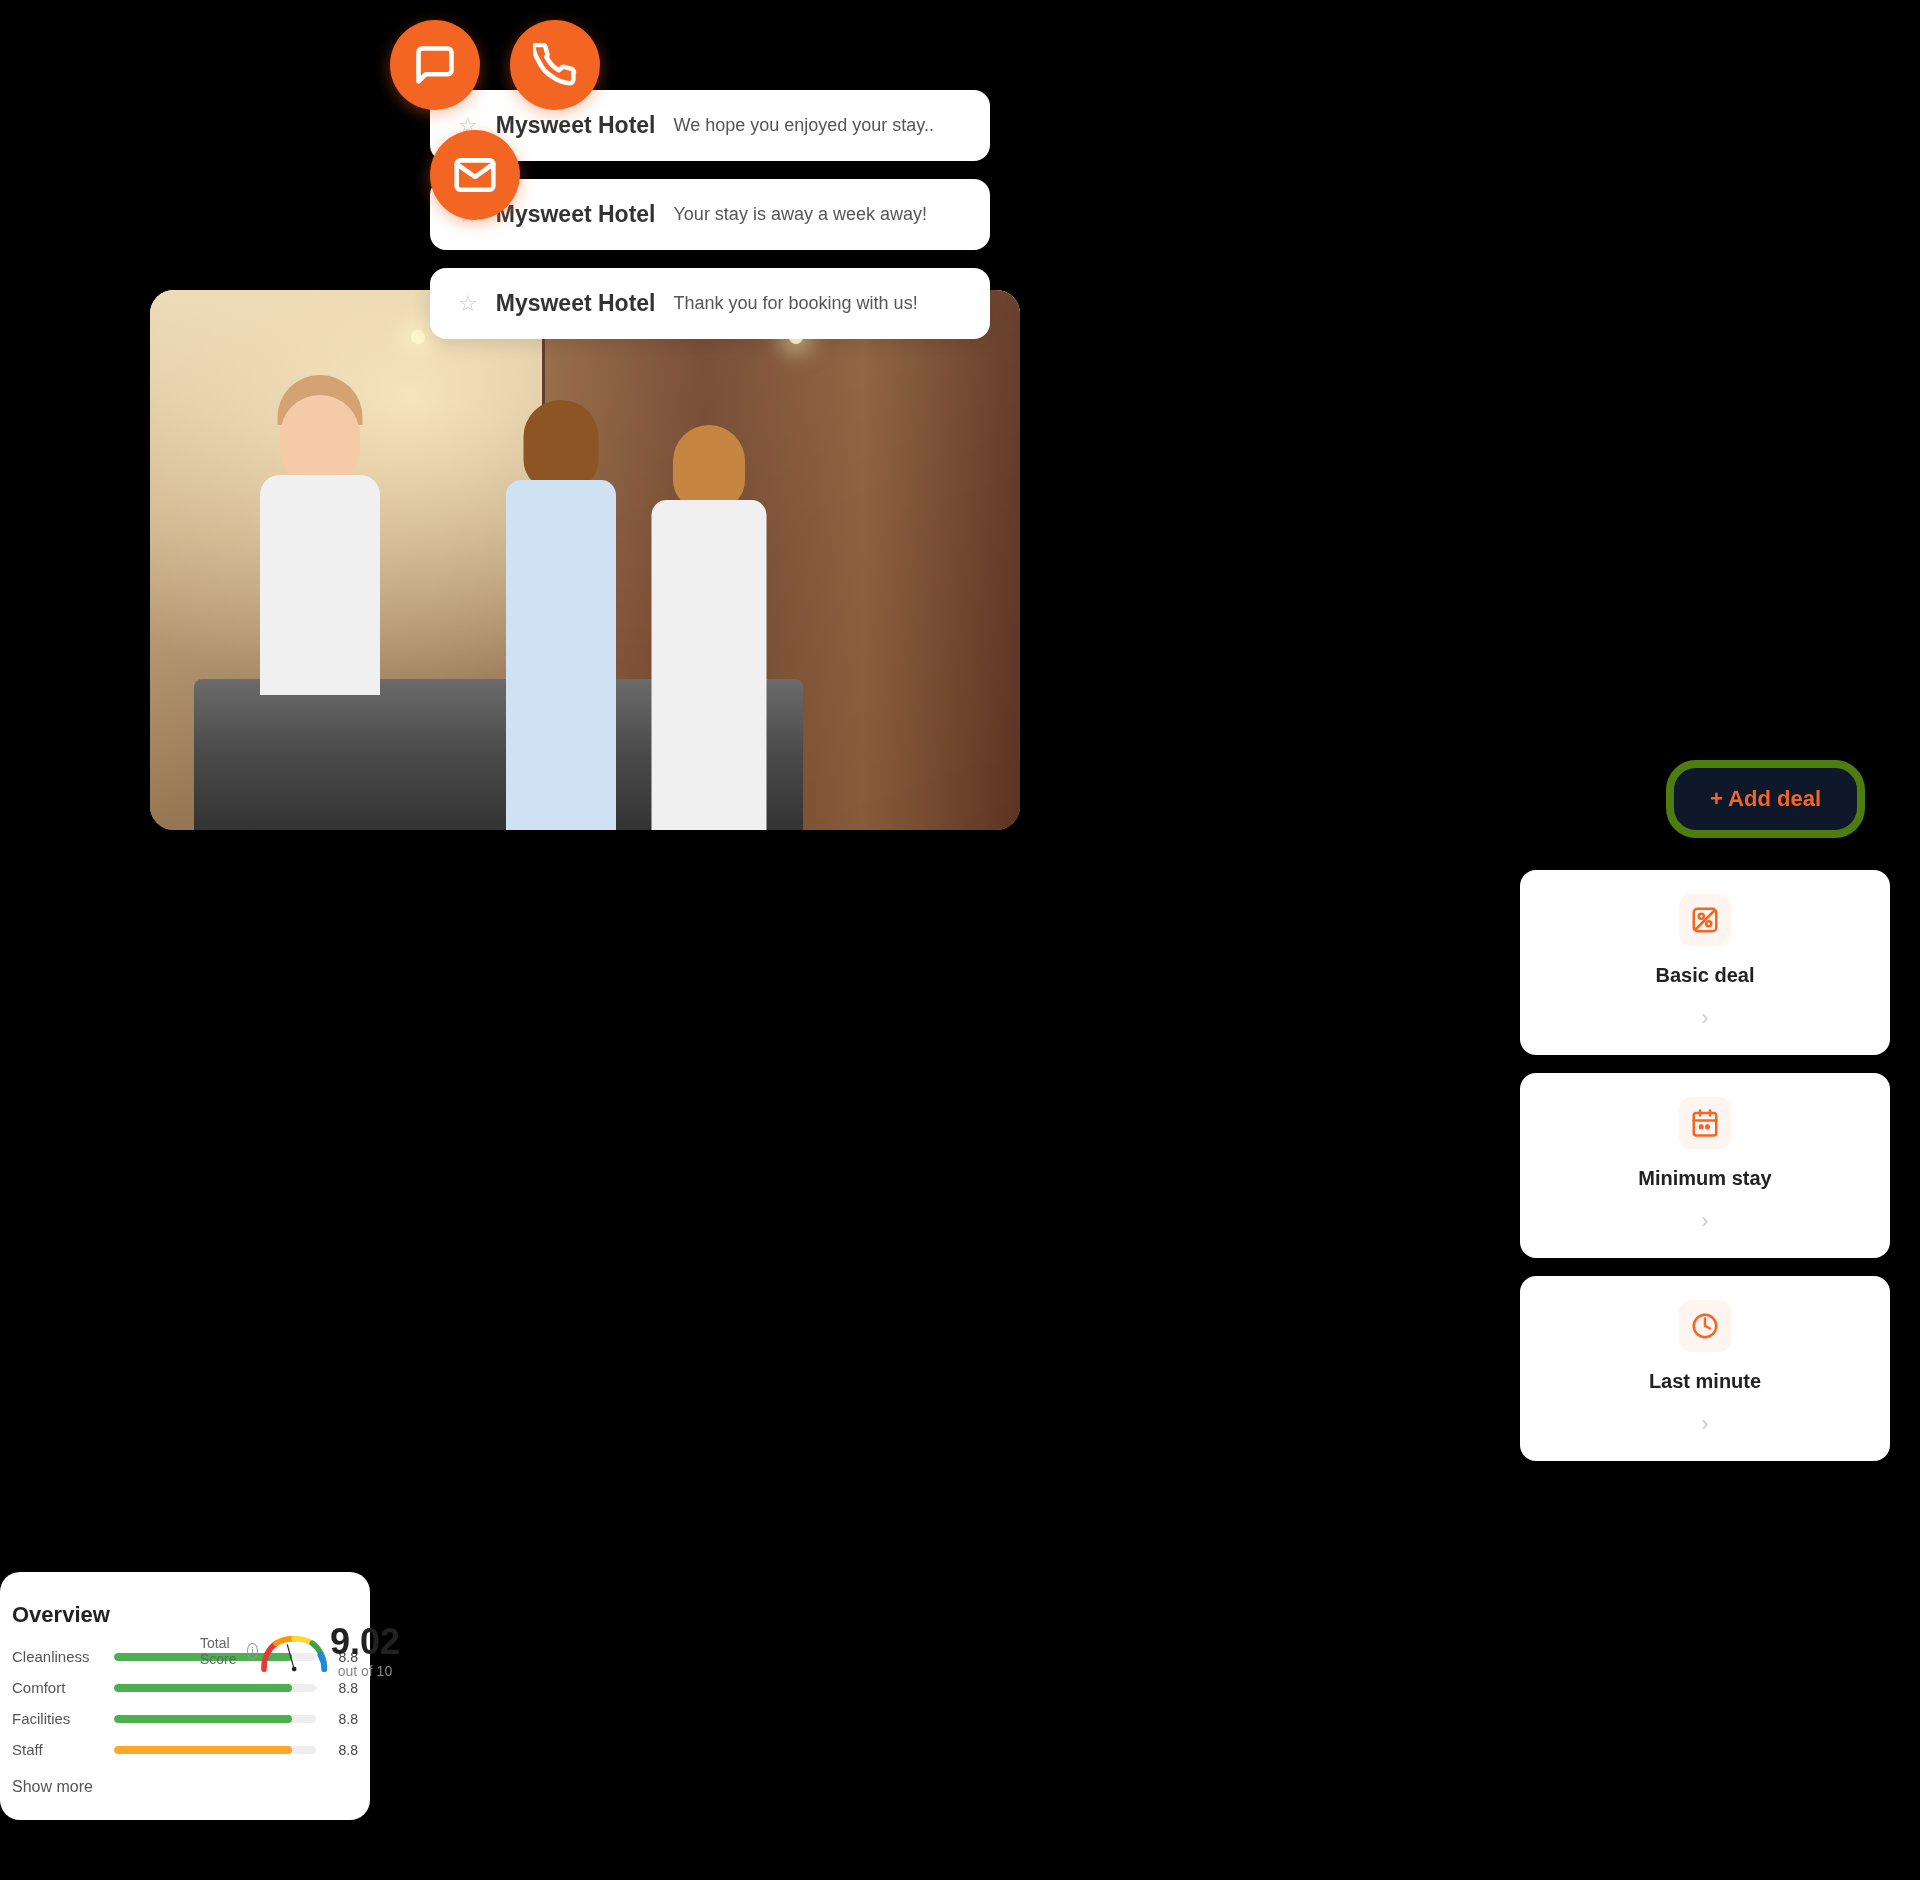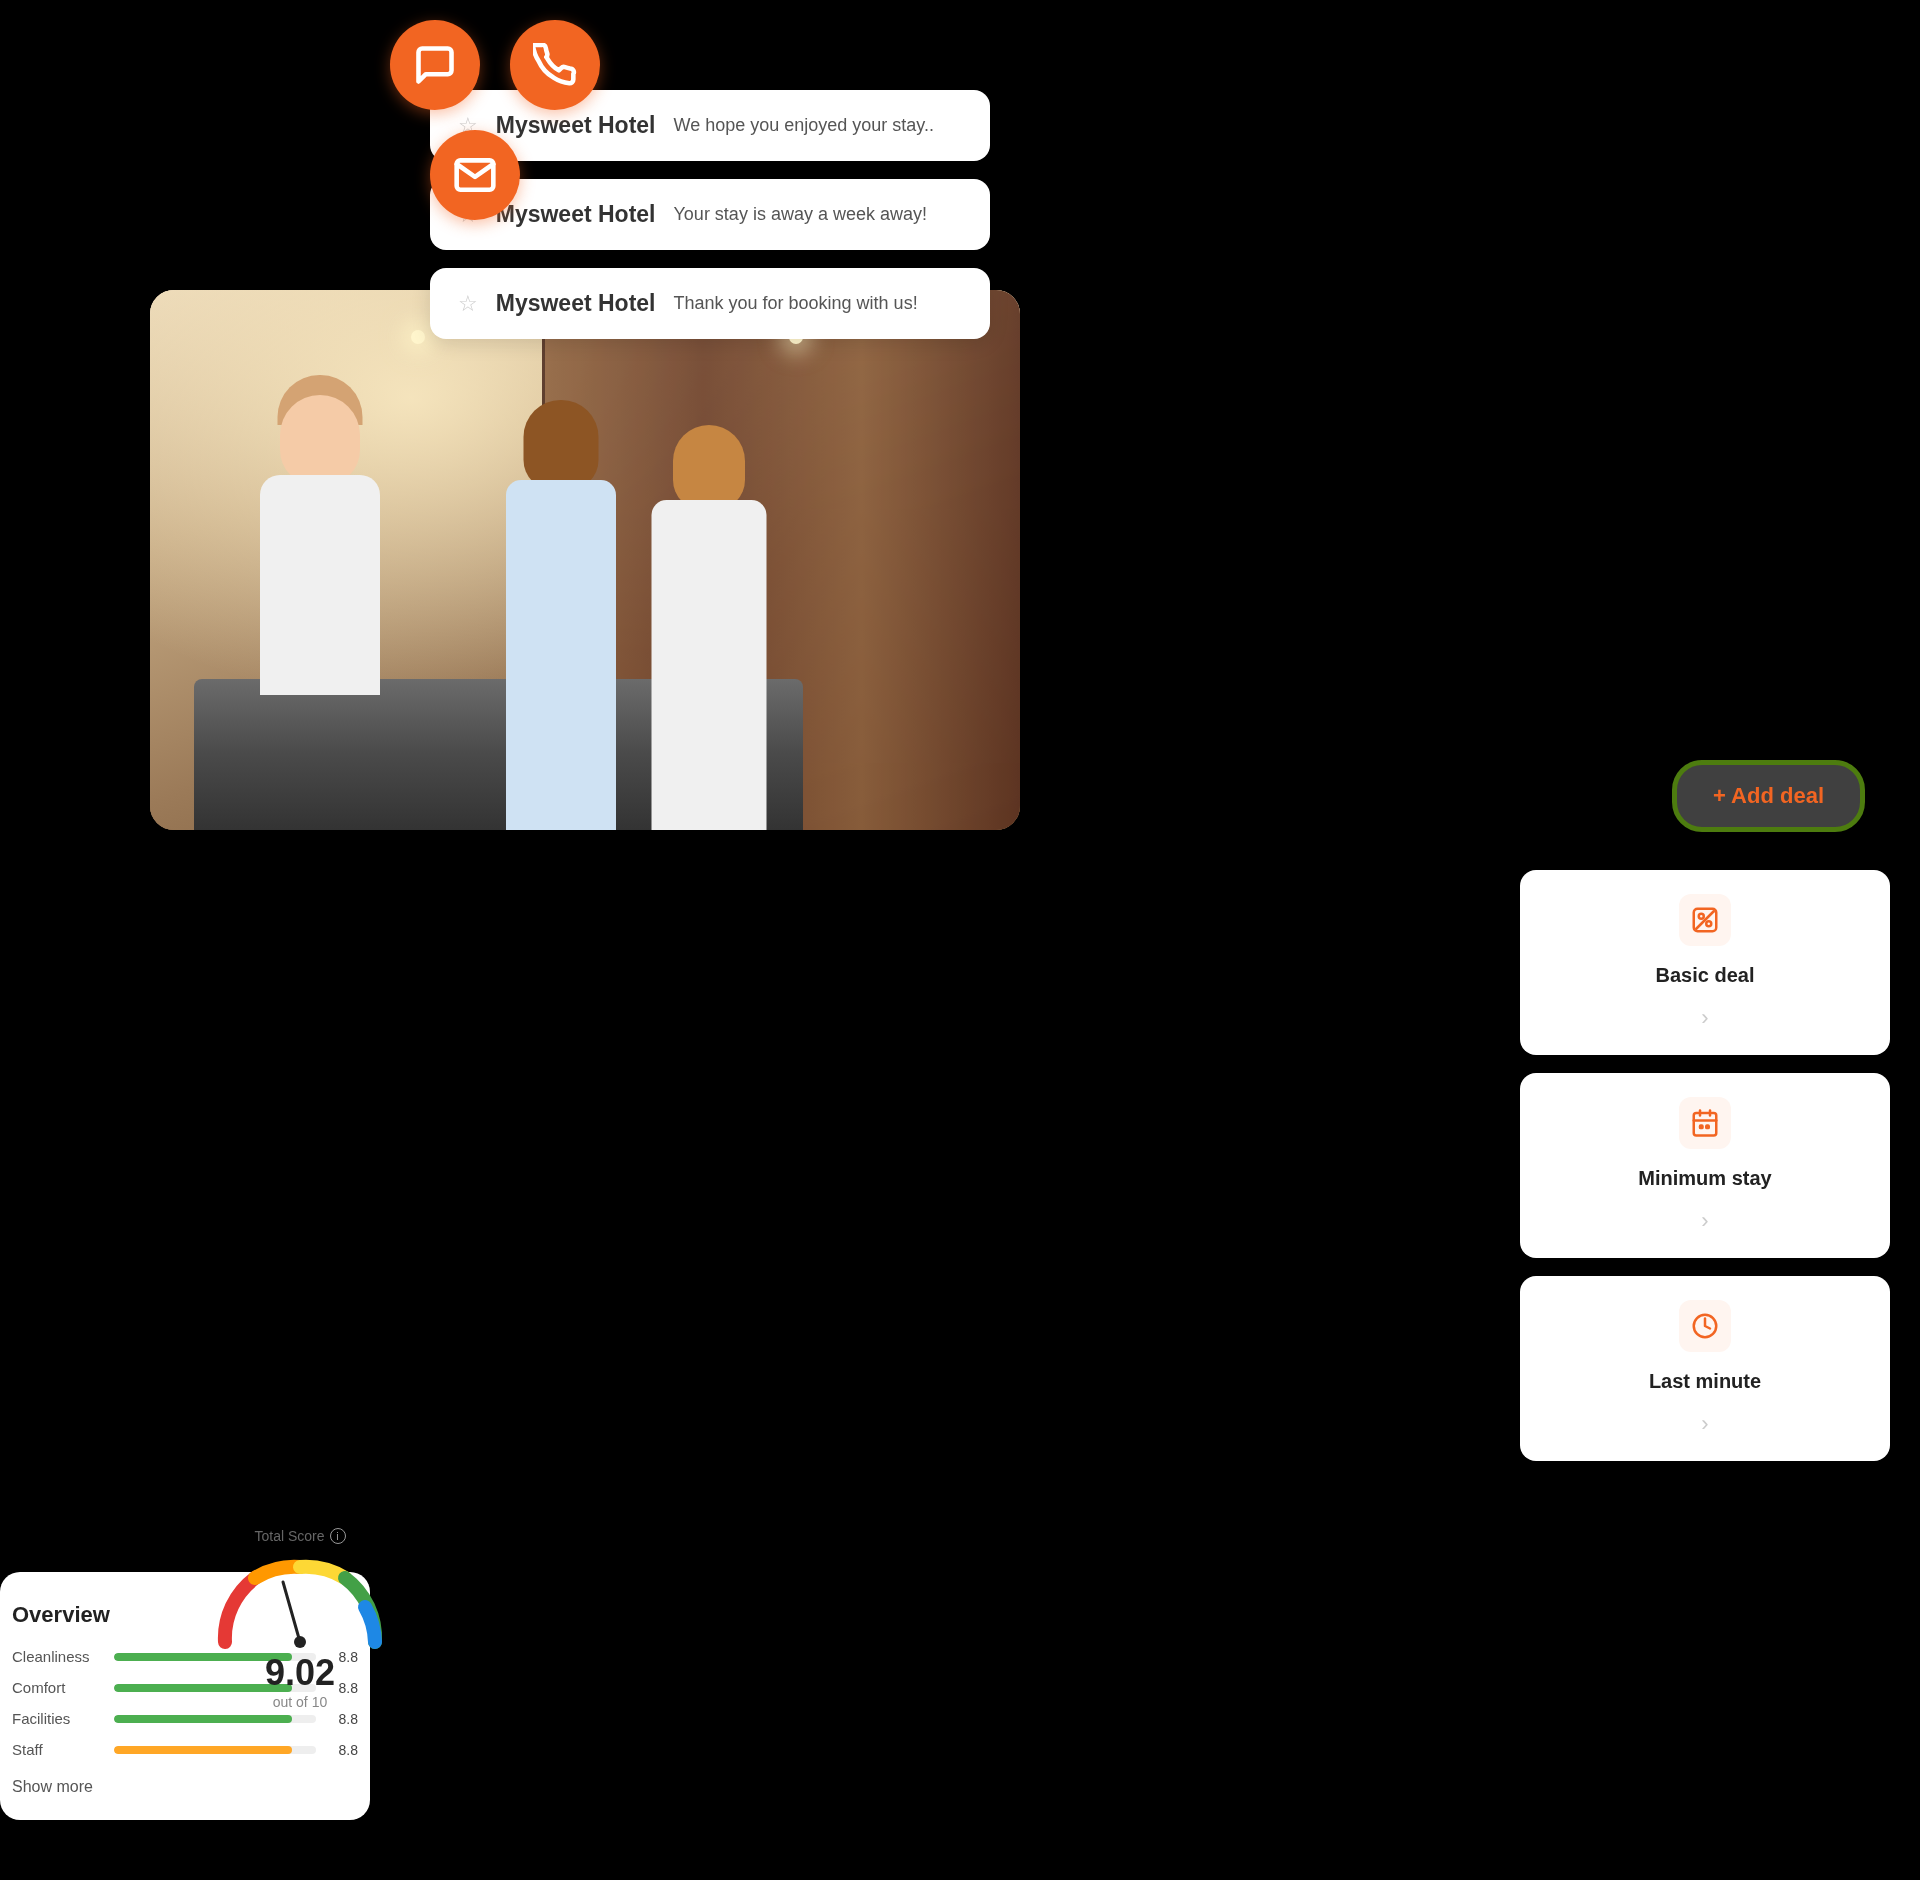--- a/index.html
+++ b/index.html
@@ -315,21 +315,21 @@
     }
 
     
     .gauge-section {
       position: absolute;
       bottom: 60px;
       left: 170px;
       width: 200px;
       z-index: 21;
       display: flex;
-      flex-direction: column;
+      flex-direction: row;
       align-items: center;
     }
     .total-score-label {
       font-size: 14px;
       color: #666;
       margin-bottom: 8px;
       display: flex;
       align-items: center;
       gap: 5px;
     }
@@ -360,22 +360,22 @@
     .score-out-of {
       font-size: 14px;
       color: #888;
     }
 
     
     .add-deal-btn {
       position: absolute;
       top: 760px;
       right: 55px;
-      background: #404040;
-      border: 5px solid #4d7c0f;
+      background: #0f172a;
+      border: 8px solid #4d7c0f;
       color: #f26522;
       border-radius: 30px;
       padding: 18px 36px;
       font-size: 22px;
       font-weight: 600;
       cursor: pointer;
       display: flex;
       align-items: center;
       gap: 10px;
       z-index: 20;

